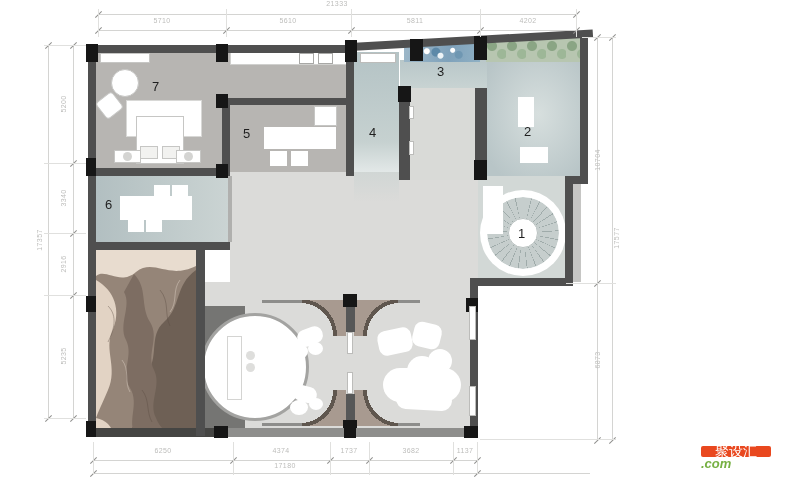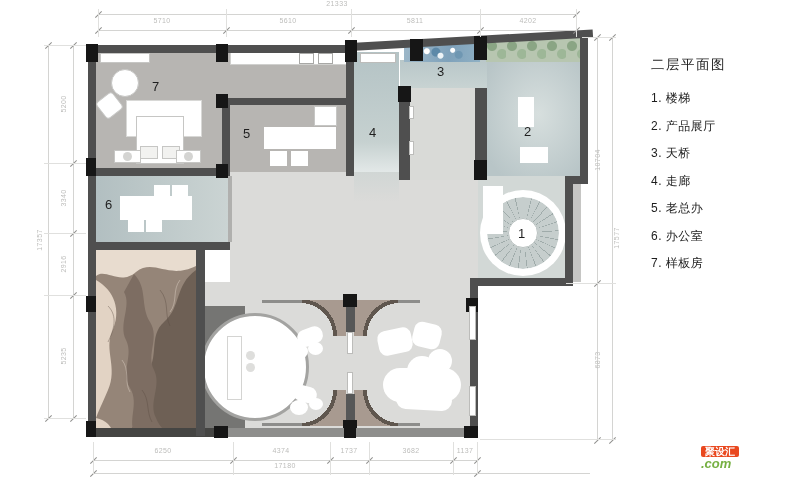--- a/index.html
+++ b/index.html
@@ -14,21 +14,21 @@
   .tk{position:absolute;width:9px;height:1px;background:#8f8f8d;transform:rotate(-45deg)}
   .dlab{position:absolute;font-size:7px;color:#bdbdbb;text-align:center;letter-spacing:.4px;width:50px}
   .vlab{position:absolute;font-size:7px;color:#bdbdbb;text-align:center;letter-spacing:.4px;width:54px;height:12px;transform:rotate(-90deg)}
   .marker{position:absolute;font-size:13px;color:#1f1f1f}
   .legend{position:absolute;left:651px;top:56px;color:#1d1d1d}
   .legend .t{font-size:13.5px;letter-spacing:1.5px;margin-bottom:16px}
   .legend .it{font-size:12px;letter-spacing:.5px;margin-bottom:10.5px}
   .logo{position:absolute;left:700px;top:444px;display:flex;align-items:flex-start}
   .logo .brand{font-size:28px;line-height:27px;font-weight:bold;font-style:italic;color:#f7941d;letter-spacing:-1px}
   .logo .side{display:flex;flex-direction:column;align-items:flex-start;margin-left:1px;margin-top:2px}
-  .logo .badge{font-size:10px;line-height:11px;background:#e9481f;color:#fff;padding:0 4px;border-radius:2px;font-weight:bold}
+  .logo .badge{font-size:14px;line-height:11px;background:#e9481f;color:#fff;padding:0 14px;border-radius:2px;font-weight:normal}
   .logo .tld{font-size:13px;font-weight:bold;font-style:italic;color:#76b043;line-height:14px}
   .slit{position:absolute;background:#fff;border:1px solid #bcbcba;box-sizing:border-box}
 </style>
 </head>
 <body>
 
 <div class="canvas">
 
   <div class="floor" style="left:96px;top:52px;width:250px;height:120px;background:#b7b5b2"></div>
   <div class="floor" style="left:96px;top:176px;width:134px;height:66px;background:linear-gradient(90deg,#b2bfc1,#cbd4d3)"></div>
@@ -263,30 +263,20 @@
     <div class="tk" style="left:89px;top:473px"></div>
     <div class="tk" style="left:473px;top:473px"></div>
     <div class="ext" style="left:93px;top:442px;width:1px;height:33px"></div>
     <div class="ext" style="left:233px;top:442px;width:1px;height:33px"></div>
     <div class="ext" style="left:330px;top:442px;width:1px;height:33px"></div>
     <div class="ext" style="left:369px;top:442px;width:1px;height:33px"></div>
     <div class="ext" style="left:453px;top:442px;width:1px;height:33px"></div>
     <div class="ext" style="left:477px;top:442px;width:1px;height:33px"></div>
   </div>
 
-  <div class="legend">
-    <div class="t">二层平面图</div>
-    <div class="it">1. 楼梯</div>
-    <div class="it">2. 产品展厅</div>
-    <div class="it">3. 天桥</div>
-    <div class="it">4. 走廊</div>
-    <div class="it">5. 老总办</div>
-    <div class="it">6. 办公室</div>
-    <div class="it">7. 样板房</div>
-  </div>
 
   <div class="logo">
     <span class="side">
       <span class="badge">聚设汇</span>
       <span class="tld">.com</span>
     </span>
   </div>
 
 </div>
 

